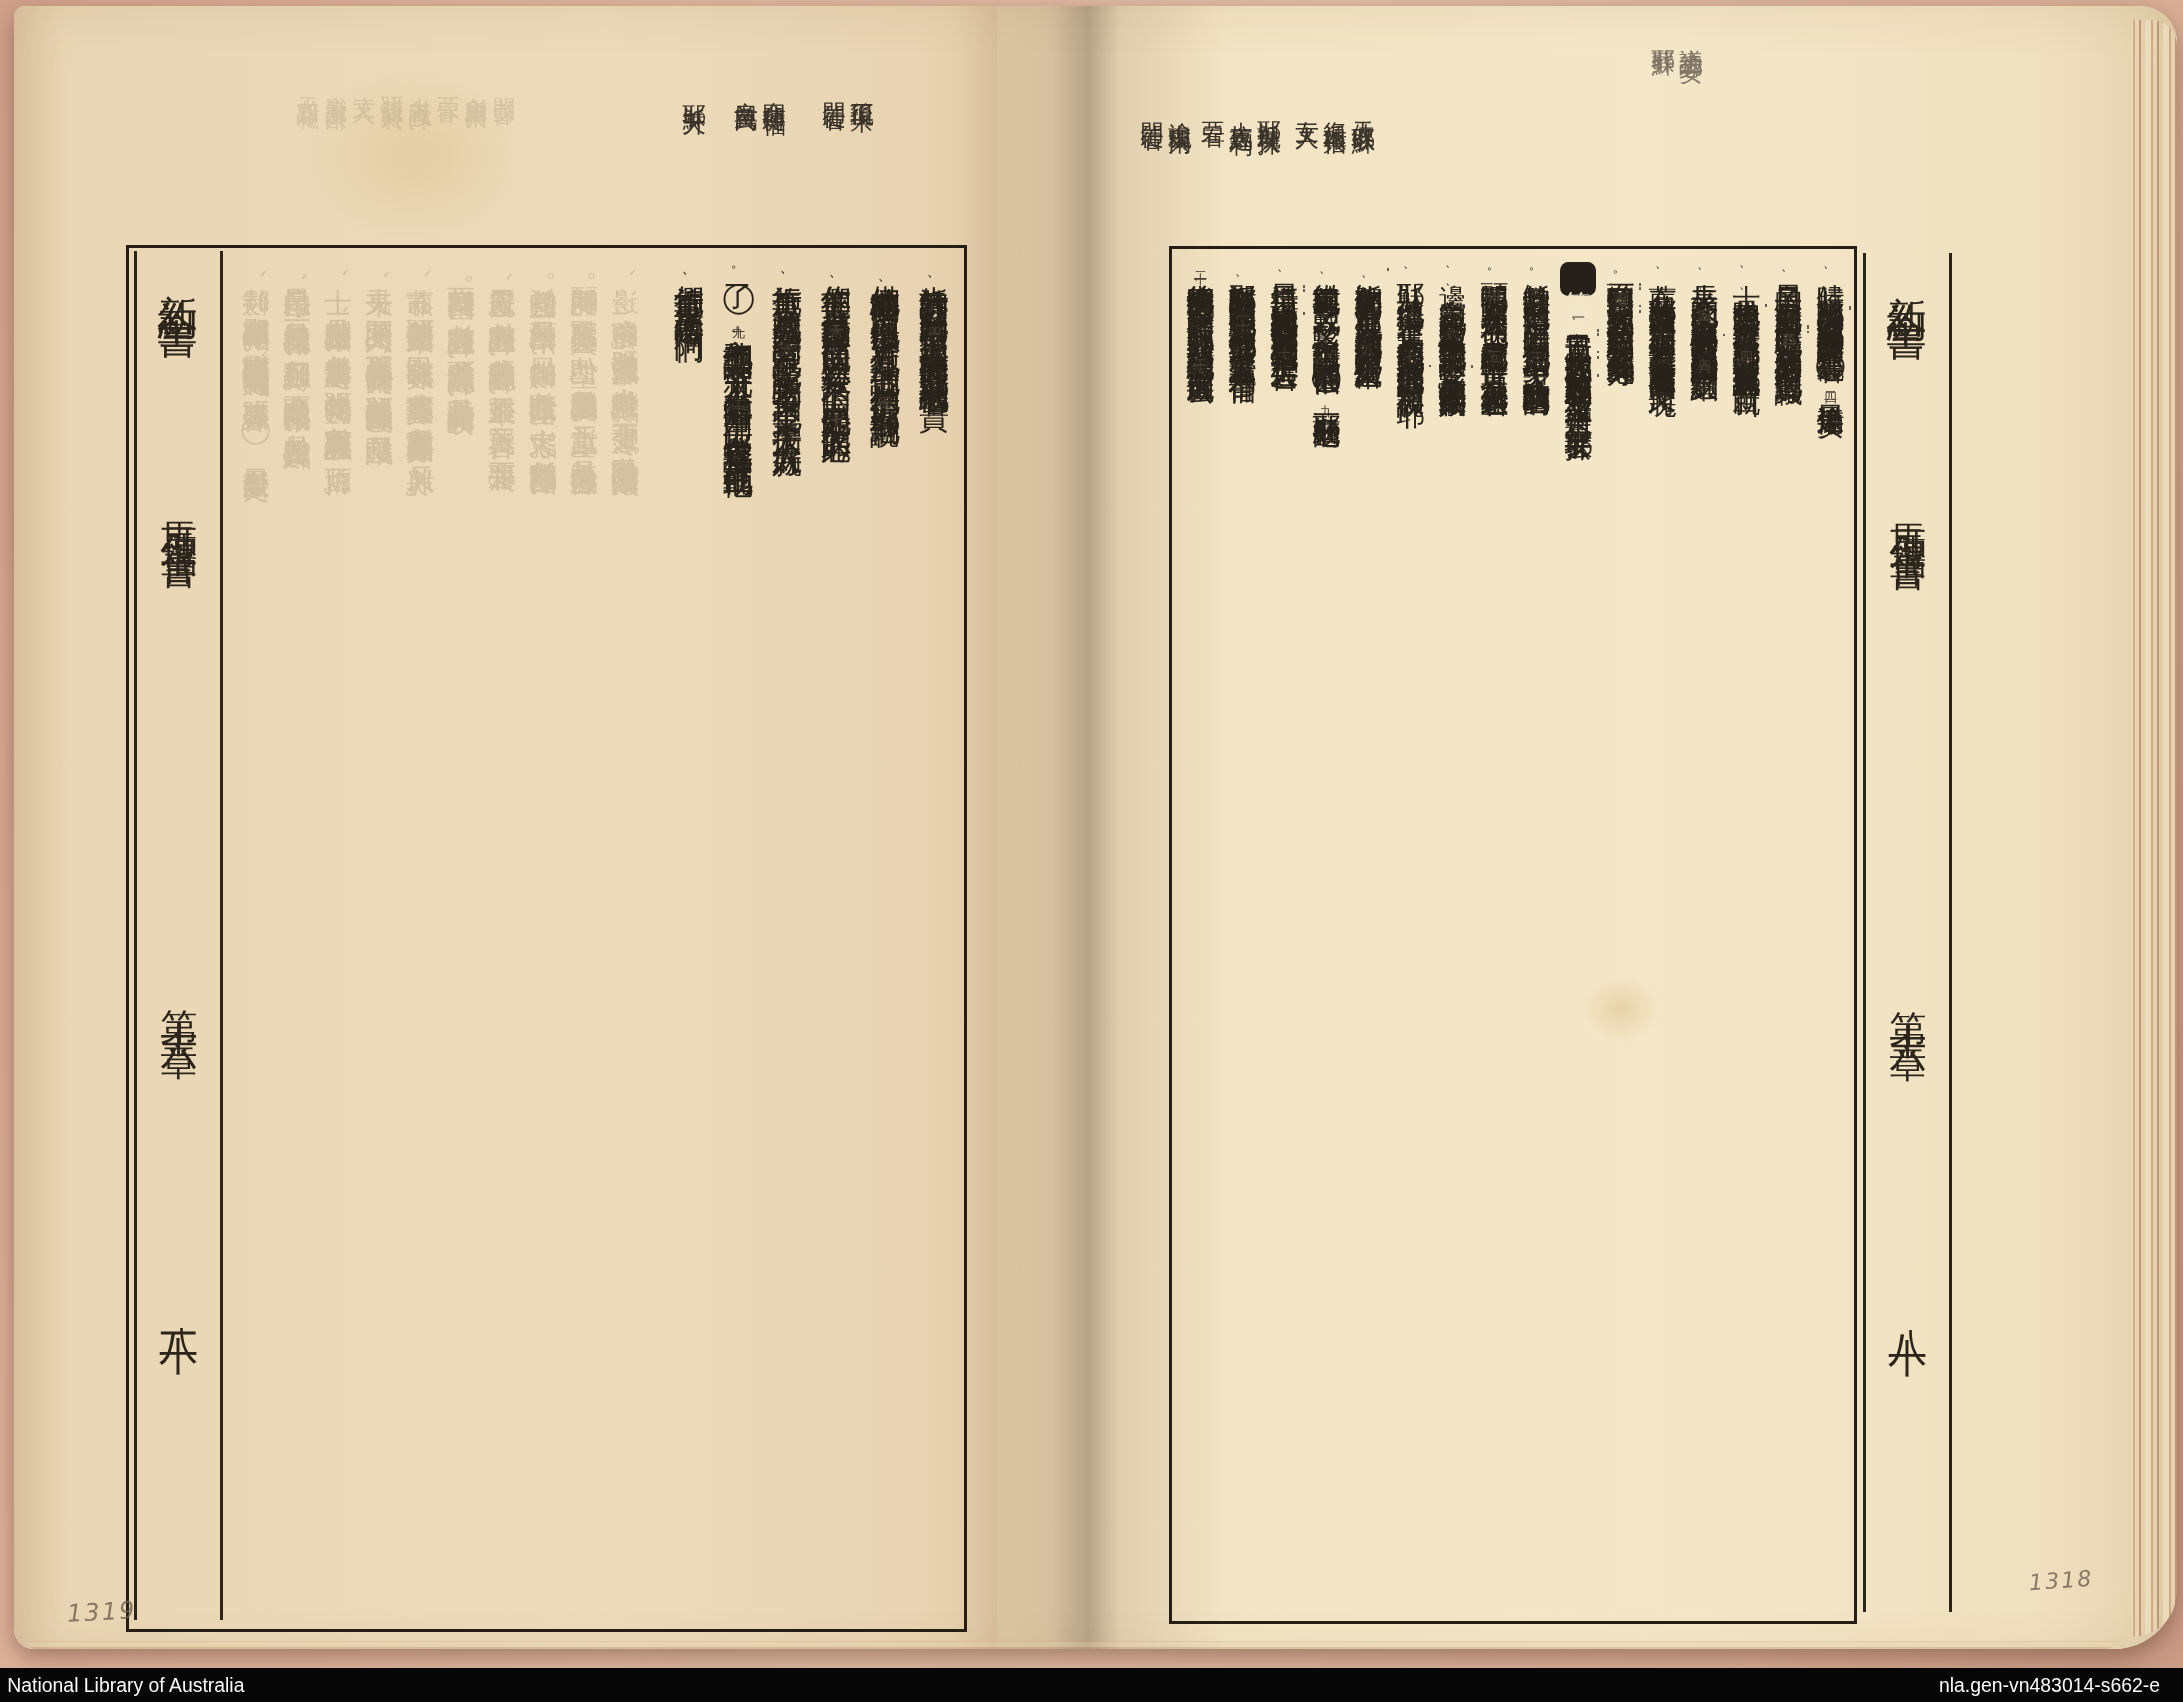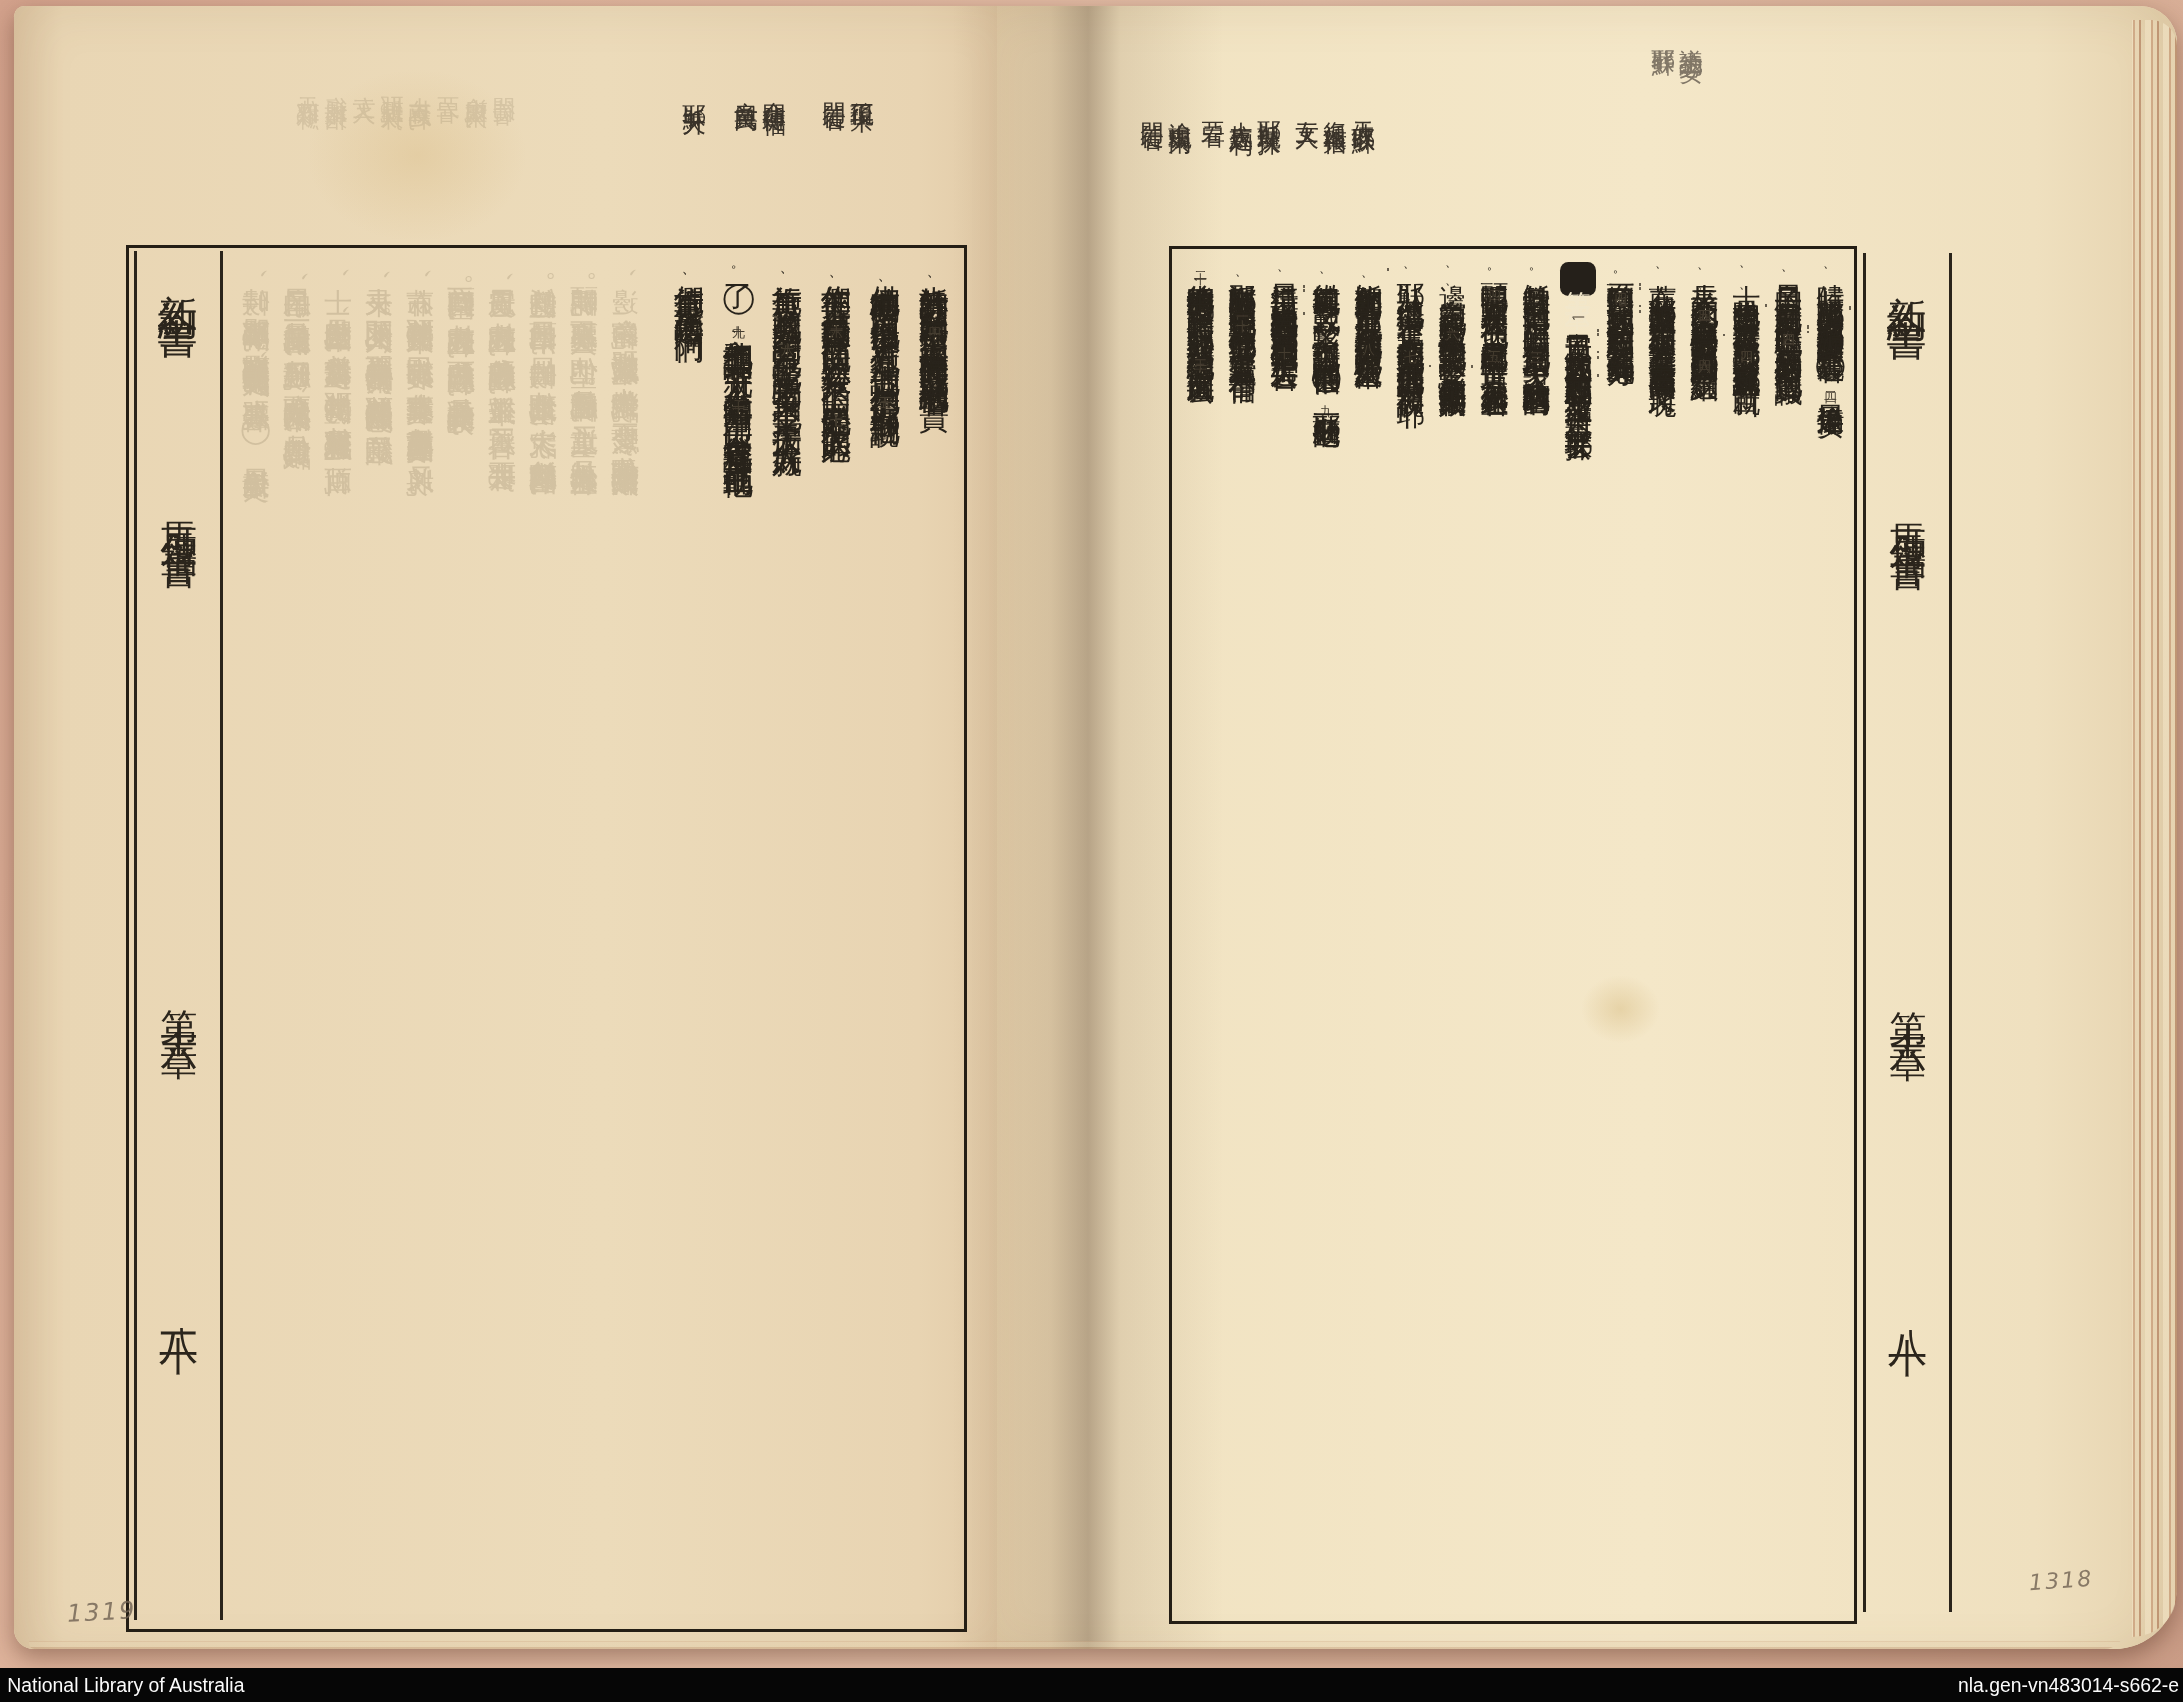--- a/index.html
+++ b/index.html
@@ -75,21 +75,21 @@
   
   .hand{position:absolute;color:#6f6152;font-size:24px;letter-spacing:2.1px;opacity:.8;
         font-family:"DejaVu Sans",sans-serif;font-style:italic;}
   .hand-l{left:67px;top:1598px;transform:rotate(-3deg);}
   .hand-r{left:2029px;top:1568px;transform:rotate(-4deg);font-size:22px;}
   
   .footer{position:absolute;left:0;top:1668px;width:2183px;height:35px;background:#060606;text-align:right;}
   .footer .ftxt{position:absolute;top:0;line-height:34px;color:#fbfbfb;
         font-family:"Liberation Sans",sans-serif;font-size:19.4px;}
   .ftxt-left{left:7.3px;}
-  .ftxt-right{right:4px;font-size:19px;}
+  .ftxt-right{right:23px;font-size:19px;}
 </style>
 </head>
 <body>
 
 <div class="stage">
   <div class="book">
 
     <section class="page page-left">
       <div class="stain-a"></div>
     </section>

